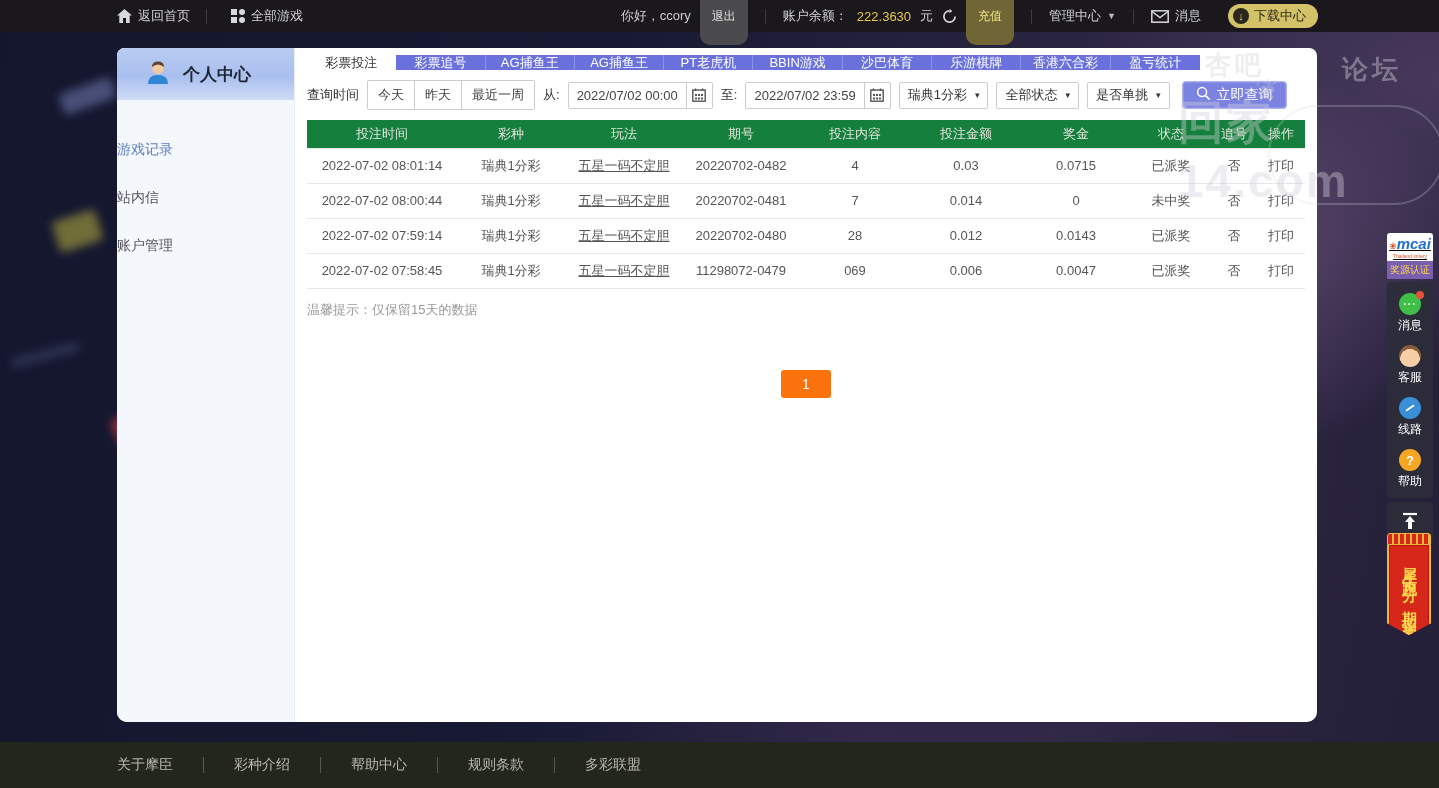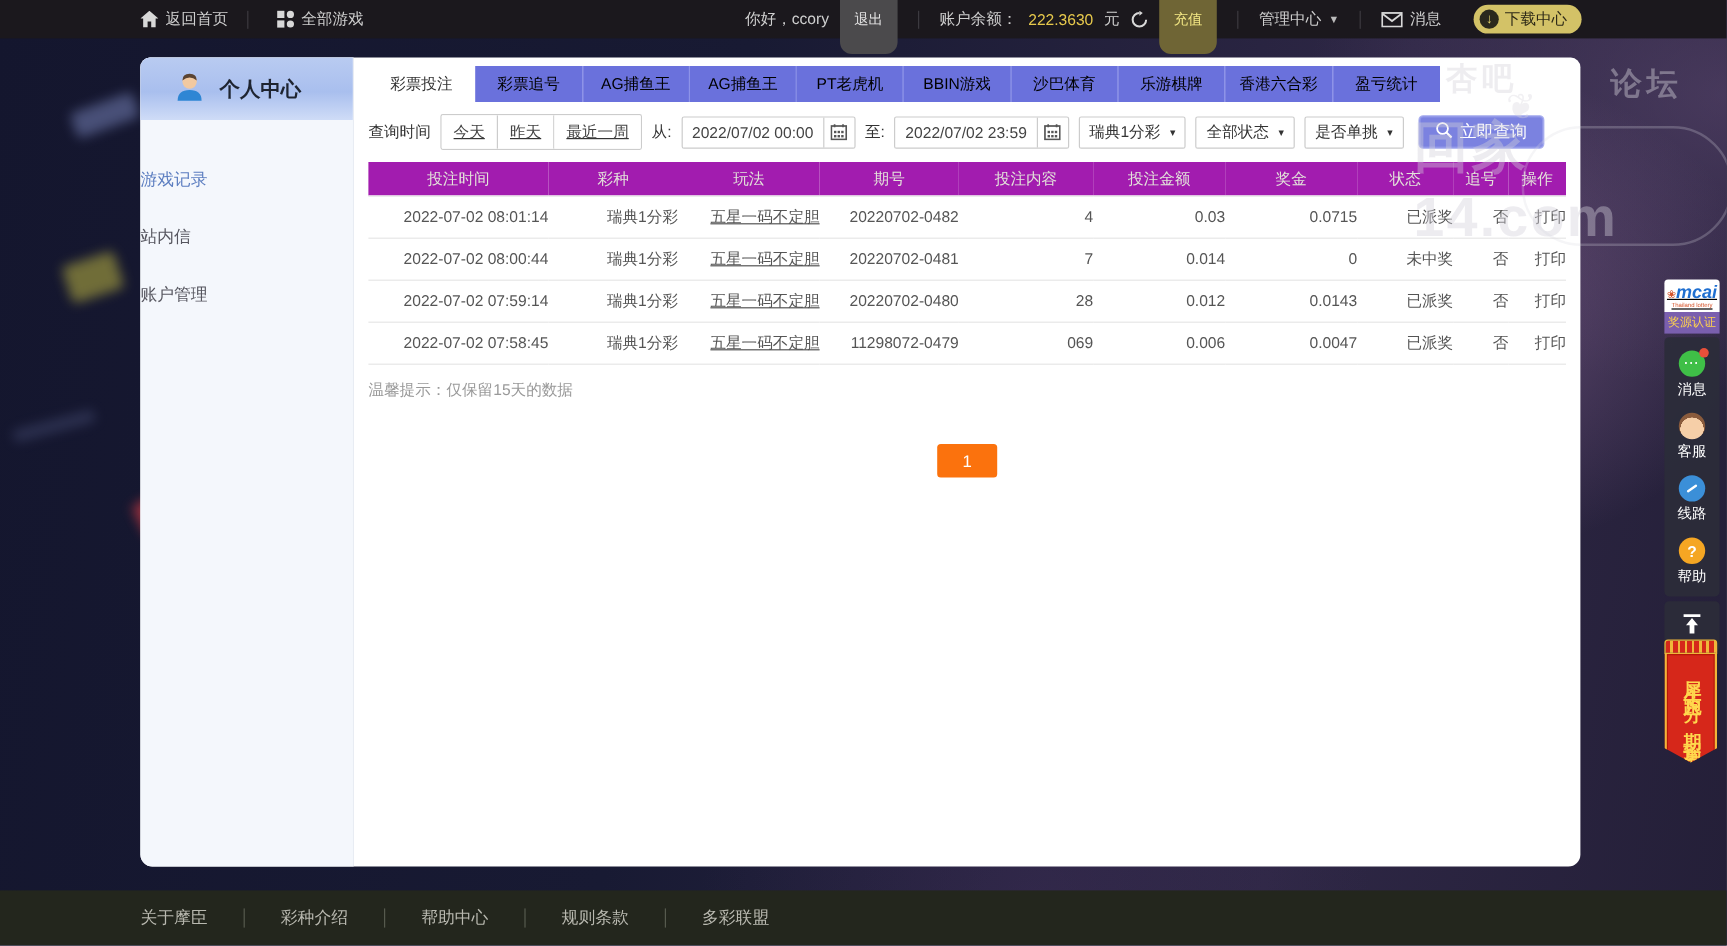--- a/index.html
+++ b/index.html
@@ -63,44 +63,44 @@
     display:flex; align-items:center; gap:12px; padding-left:28px;
     font-size:17px; font-weight:bold; color:#1e2430; }
   .side-items { padding-top:26px; }
   .side-item { height:48px; display:flex; align-items:center; 
     font-size:14px; color:#55555e; cursor:pointer; }
   .side-item.active { color:#5b7dc0; }
 
   .content { flex:1; padding:7px 12px 0 12px; position:relative; }
 
   
-  .tabs { display:flex; height:30px; }
+  .tabs { display:flex; height:15px; }
   .tab { width:89.3px; flex:none; display:flex; align-items:center; justify-content:center;
-    background:#6a71dc; color:#000000; font-size:13px; border-right:1px solid #8d93e8; cursor:pointer; }
+    background:#6a71dc; color:#ffffff; font-size:13px; border-right:1px solid #8d93e8; cursor:pointer; }
   .tab:last-child { border-right:none; }
   .tab.active { background:#ffffff; color:#333; border-right:1px solid #fff; }
 
   
   .filters { display:flex; align-items:center; margin-top:10px; font-size:13px; color:#333; gap:8px; }
-  .quick-group { display:flex; border:1px solid #ccc; border-radius:2px; overflow:hidden;text-decoration:underline; }
+  .quick-group { display:flex; border:1px solid #ccc; border-radius:2px; overflow:hidden; }
   .quick-btn { padding:5px 10px; border-right:1px solid #ccc; background:#fff; cursor:pointer; color:#444; font-size:13px;}
   .quick-btn:last-child { border-right:none; }
   .date-box { display:flex; align-items:center; border:1px solid #ccc; border-radius:2px; height:27px; background:#fff; cursor:pointer;}
   .date-text { padding:0 8px; font-size:13px; color:#444; }
   .cal-btn { width:26px; height:100%; border-left:1px solid #ccc; display:flex; align-items:center; justify-content:center; }
   .sel { display:flex; align-items:center; justify-content:space-between; border:1px solid #ccc; border-radius:2px;
     height:27px; padding:0 8px; background:#fff; font-size:13px; color:#333; cursor:pointer; gap:8px;}
   .query-btn { margin-left:4px; height:28px; display:flex; align-items:center; gap:6px; padding:0 13px;
     background:#7b82e0; border:1px solid #aab0ef; box-shadow:inset 0 0 0 1px #8f96e8; border-radius:4px;
     color:#fff; font-size:14px; cursor:pointer; }
 
   
   table.records { width:998px; border-collapse:collapse; margin-top:10px; font-size:13px; }
-  table.records th { background:#a21caf; color:#e3e3da; font-weight:normal; height:28px; }
-  table.records td { height:35px; text-align:right; color:#555; border-bottom:1px solid #e7e7e7; background:#fff;margin-top:22px;}
+  table.records th { background:#15803d; color:#e3e3da; font-weight:normal; height:28px; }
+  table.records td { height:35px; text-align:center; color:#555; border-bottom:1px solid #e7e7e7; background:#fff;margin-top:22px;}
   table.records tr.row-line td { border-top:1px solid #e7e7e7; }
   td.play { text-decoration:underline; cursor:pointer; }
   td.prize-red, td.status-red { color:#e05a4e; }
   td.status-gray { color:#666; }
   td.action { cursor:pointer; }
 
   .note { margin-top:12px; font-size:13px; color:#999; }
   .pager { position:absolute; left:0; right:0; top:322px; display:flex; justify-content:center; }
   .page-btn { width:50px; height:28px; background:#fb720d; color:#fff; font-size:14px;
     display:flex; align-items:center; justify-content:center; border-radius:3px; cursor:pointer; }

